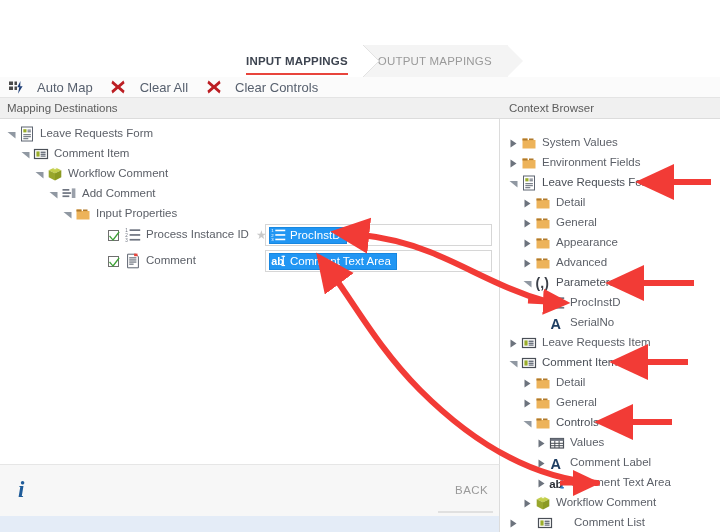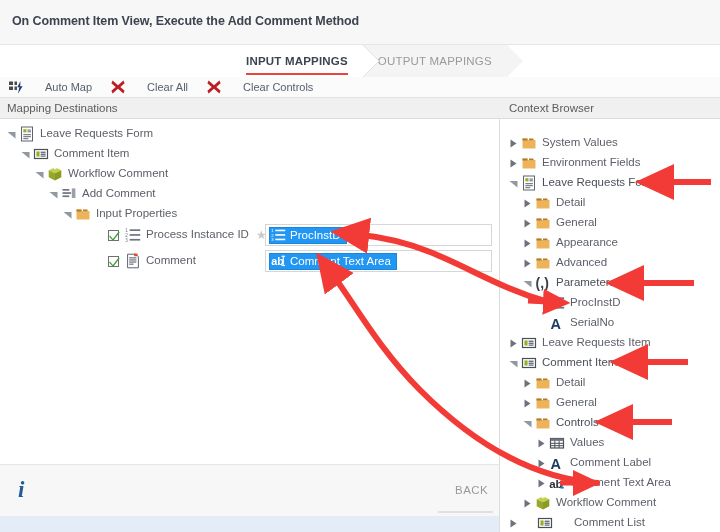--- a/index.html
+++ b/index.html
@@ -67,23 +67,23 @@
 
   
   .toolbar {
     position: absolute; left: 0; top: 77px; width: 720px; height: 21px;
     background: #fbfbfb;
     border-bottom: 1px solid #e4e4e4;
     box-sizing: border-box;
     display: flex; align-items: center;
   }
   .tbitem {
-    display: flex; align-items: center; gap: 22px;
+    display: flex; align-items: center; gap: 14px;
     margin-left: 8px; margin-right: 10px;
-    font-size: 11px; color: #57606e;
+    font-size: 13px; color: #57606e;
     white-space: nowrap; cursor: default;
   }
   .tbicon { display: flex; align-items: center; justify-content: center; width: 15px; height: 15px; }
 
   
   .colhead {
     position: absolute; top: 98px; height: 21px;
     background: #f0f0f0;
     border-bottom: 1px solid #dcdcdc;
     box-sizing: border-box;
@@ -193,23 +193,20 @@
   .anno {
     position: absolute; left: 0; top: 0; width: 720px; height: 532px;
     pointer-events: none; z-index: 50;
   }
 </style>
 </head>
 <body>
 
 <div id="app">
 
-  <div class="titlebar">
-    <div class="title">On Comment Item View, Execute the Add Comment Method</div>
-  </div>
 
   <div class="tabstrip">
     <div class="tabs">
       <div class="tab active">
         <span>INPUT MAPPINGS</span>
         <span class="underline"></span>
         <span class="chev">
           <svg width="16" height="32" viewBox="0 0 16 32">
               <path d="M0,0 L16,16 L0,32 Z" fill="#ffffff"></path>
               <path d="M0,0 L16,16 L0,32" fill="none" stroke="#e2e2e2" stroke-width="1"></path>

